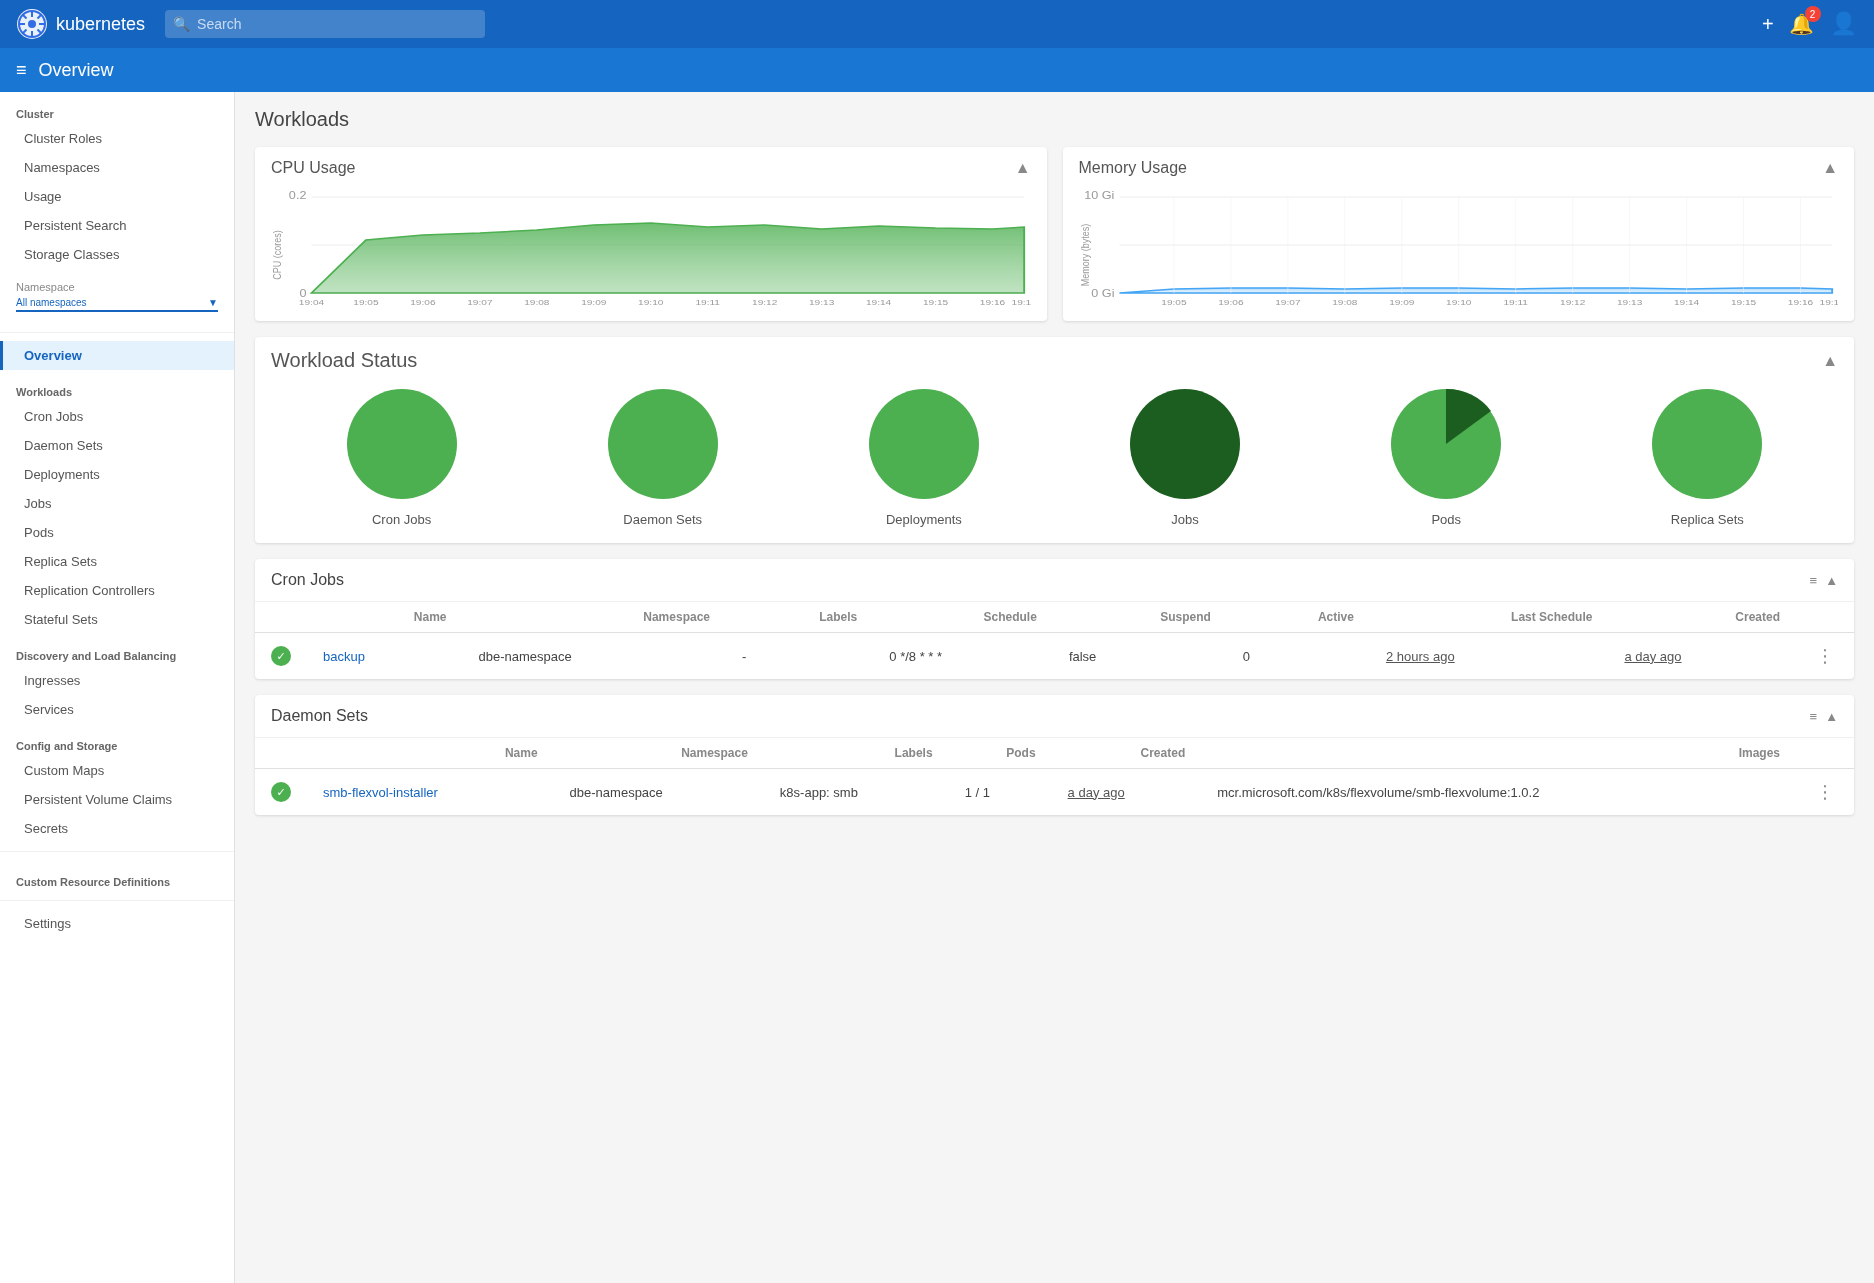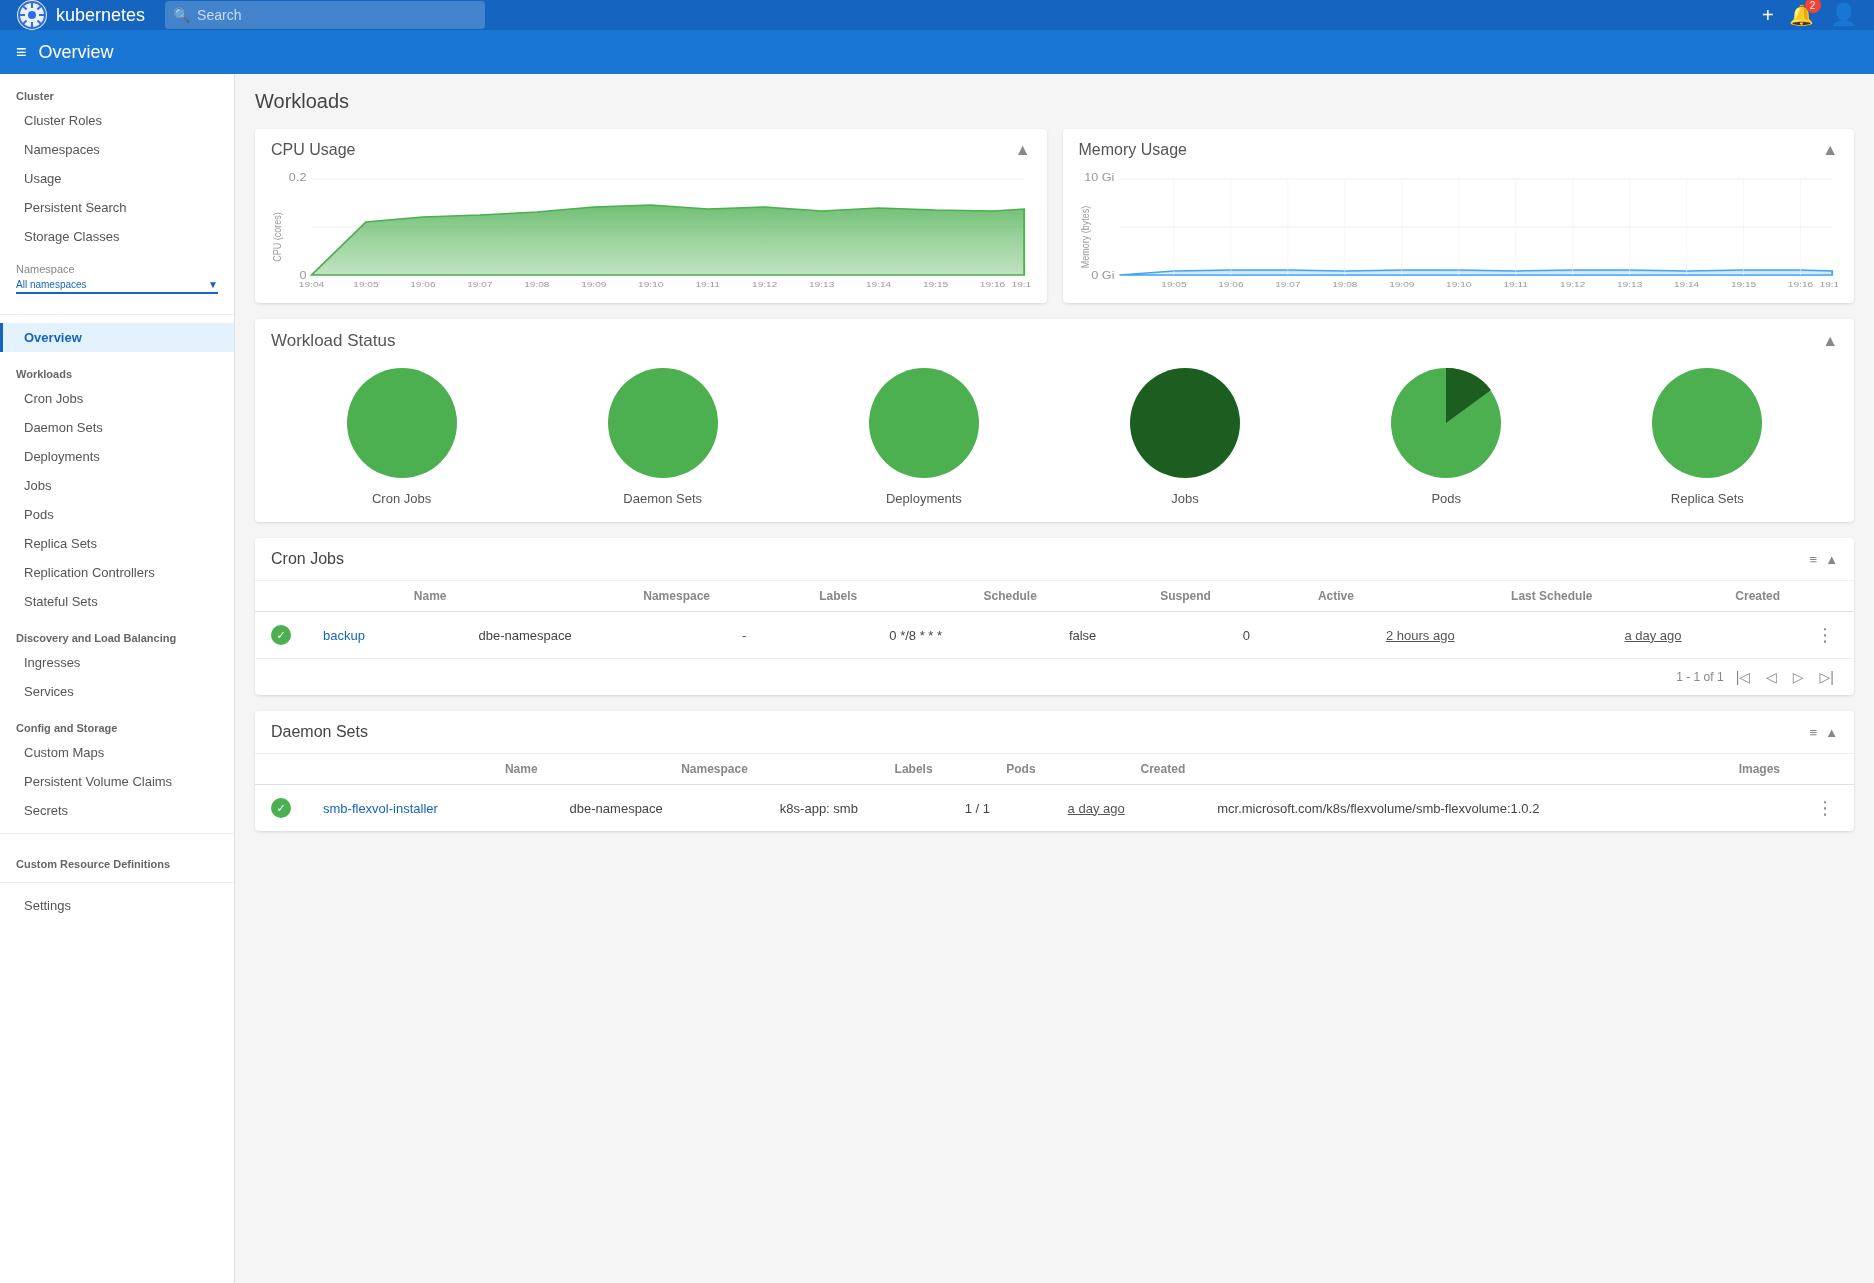--- a/index.html
+++ b/index.html
@@ -4,21 +4,21 @@
   <style>
     * { box-sizing: border-box; margin: 0; padding: 0; }
     body { font-family: 'Segoe UI', Arial, sans-serif; font-size: 13px; background: #f5f5f5; color: #333; display: flex; flex-direction: column; height: 100vh; overflow: hidden; }
 
     
     .topnav {
       background: #1565c0;
       display: flex;
       align-items: center;
       padding: 0 16px;
-      height: 30px;
+      height: 48px;
       flex-shrink: 0;
     }
     .topnav-logo {
       display: flex;
       align-items: center;
       color: white;
       font-size: 18px;
       font-weight: 500;
       gap: 8px;
       margin-right: 20px;
@@ -205,21 +205,21 @@
       padding: 12px 16px 16px;
       margin-bottom: 16px;
     }
     .workload-status-header {
       display: flex;
       justify-content: space-between;
       align-items: center;
       margin-bottom: 12px;
     }
     .workload-status-title {
-      font-size: 17px;
+      font-size: 20px;
       font-weight: 400;
       color: #555;
     }
     .pie-charts-row {
       display: flex;
       justify-content: space-around;
       align-items: center;
     }
     .pie-item {
       display: flex;
@@ -607,27 +607,20 @@
             </td>
             <td>
               <span style="text-decoration:underline;color:#555;">a day ago</span>
             </td>
             <td>
               <button class="more-btn">⋮</button>
             </td>
           </tr>
         </tbody>
       </table>
-      <div class="pagination">
-        <span>1 - 1 of 1</span>
-        <button>|◁</button>
-        <button>◁</button>
-        <button>▷</button>
-        <button>▷|</button>
-      </div>
     </div>
 
     <div class="table-card">
       <div class="table-card-header">
         <span class="table-card-title">Daemon Sets</span>
         <div class="table-card-actions">
           <span style="cursor:pointer;">≡</span>
           <span style="cursor:pointer;">▲</span>
         </div>
       </div>

